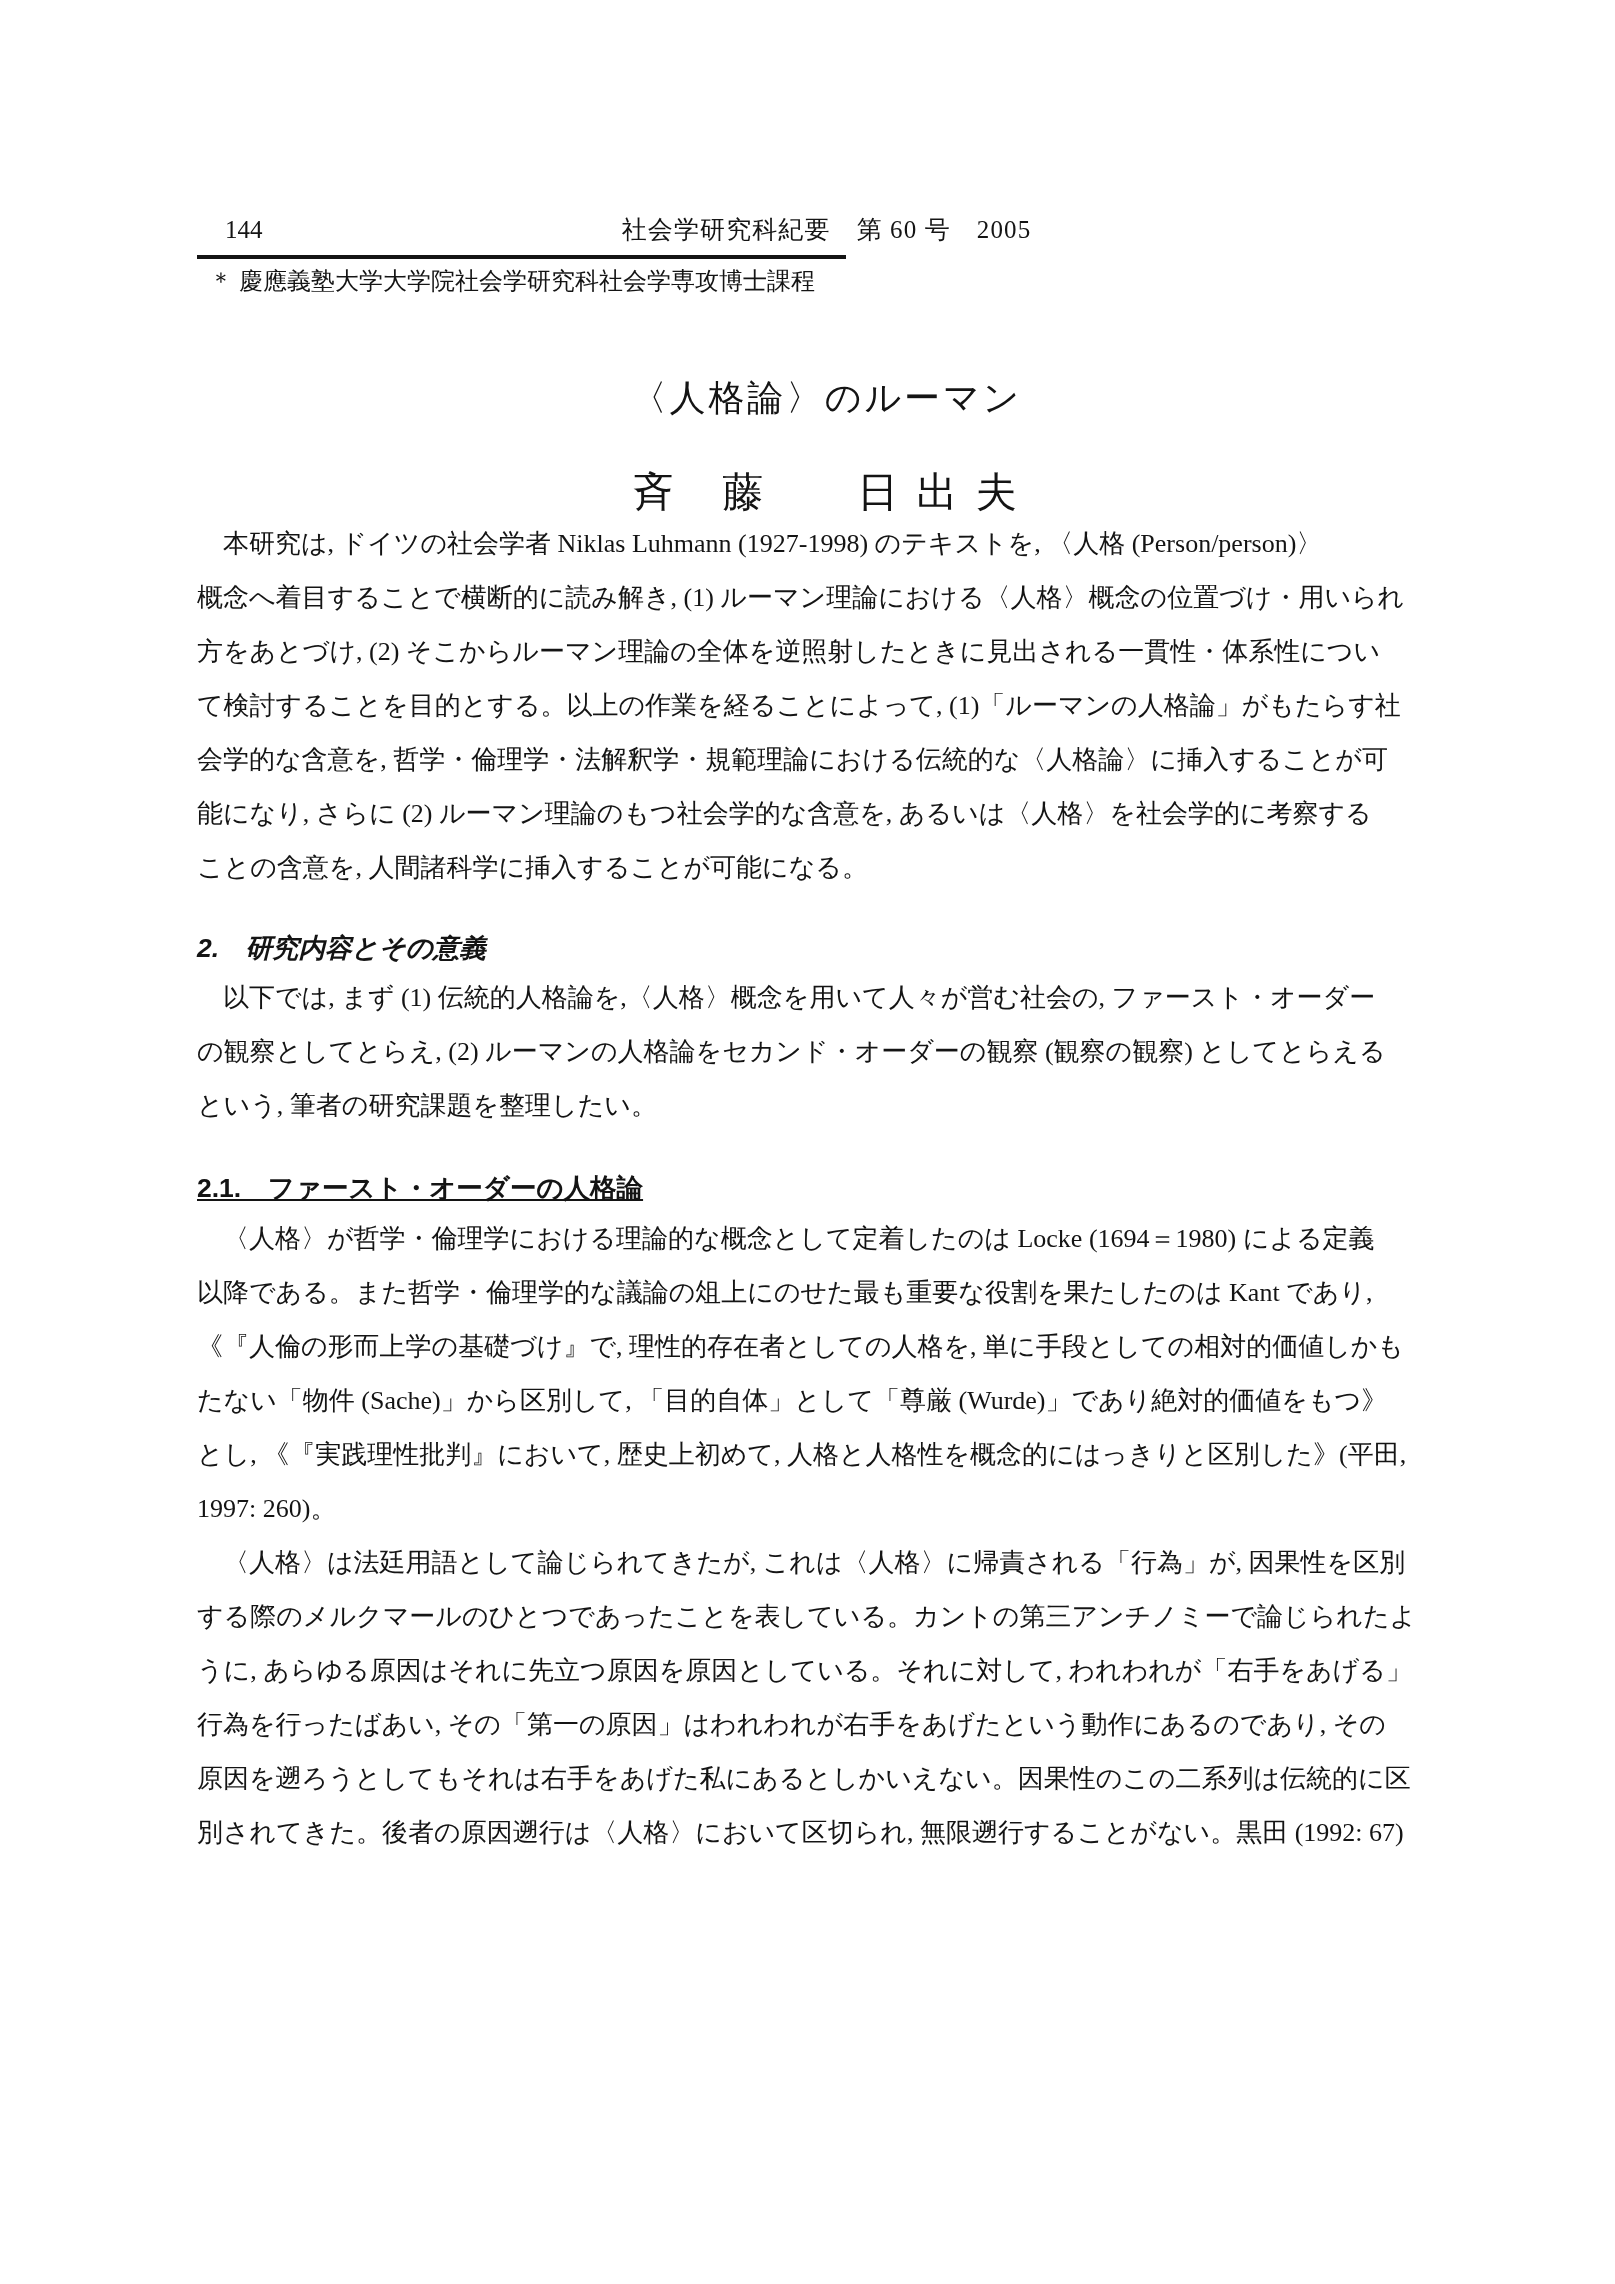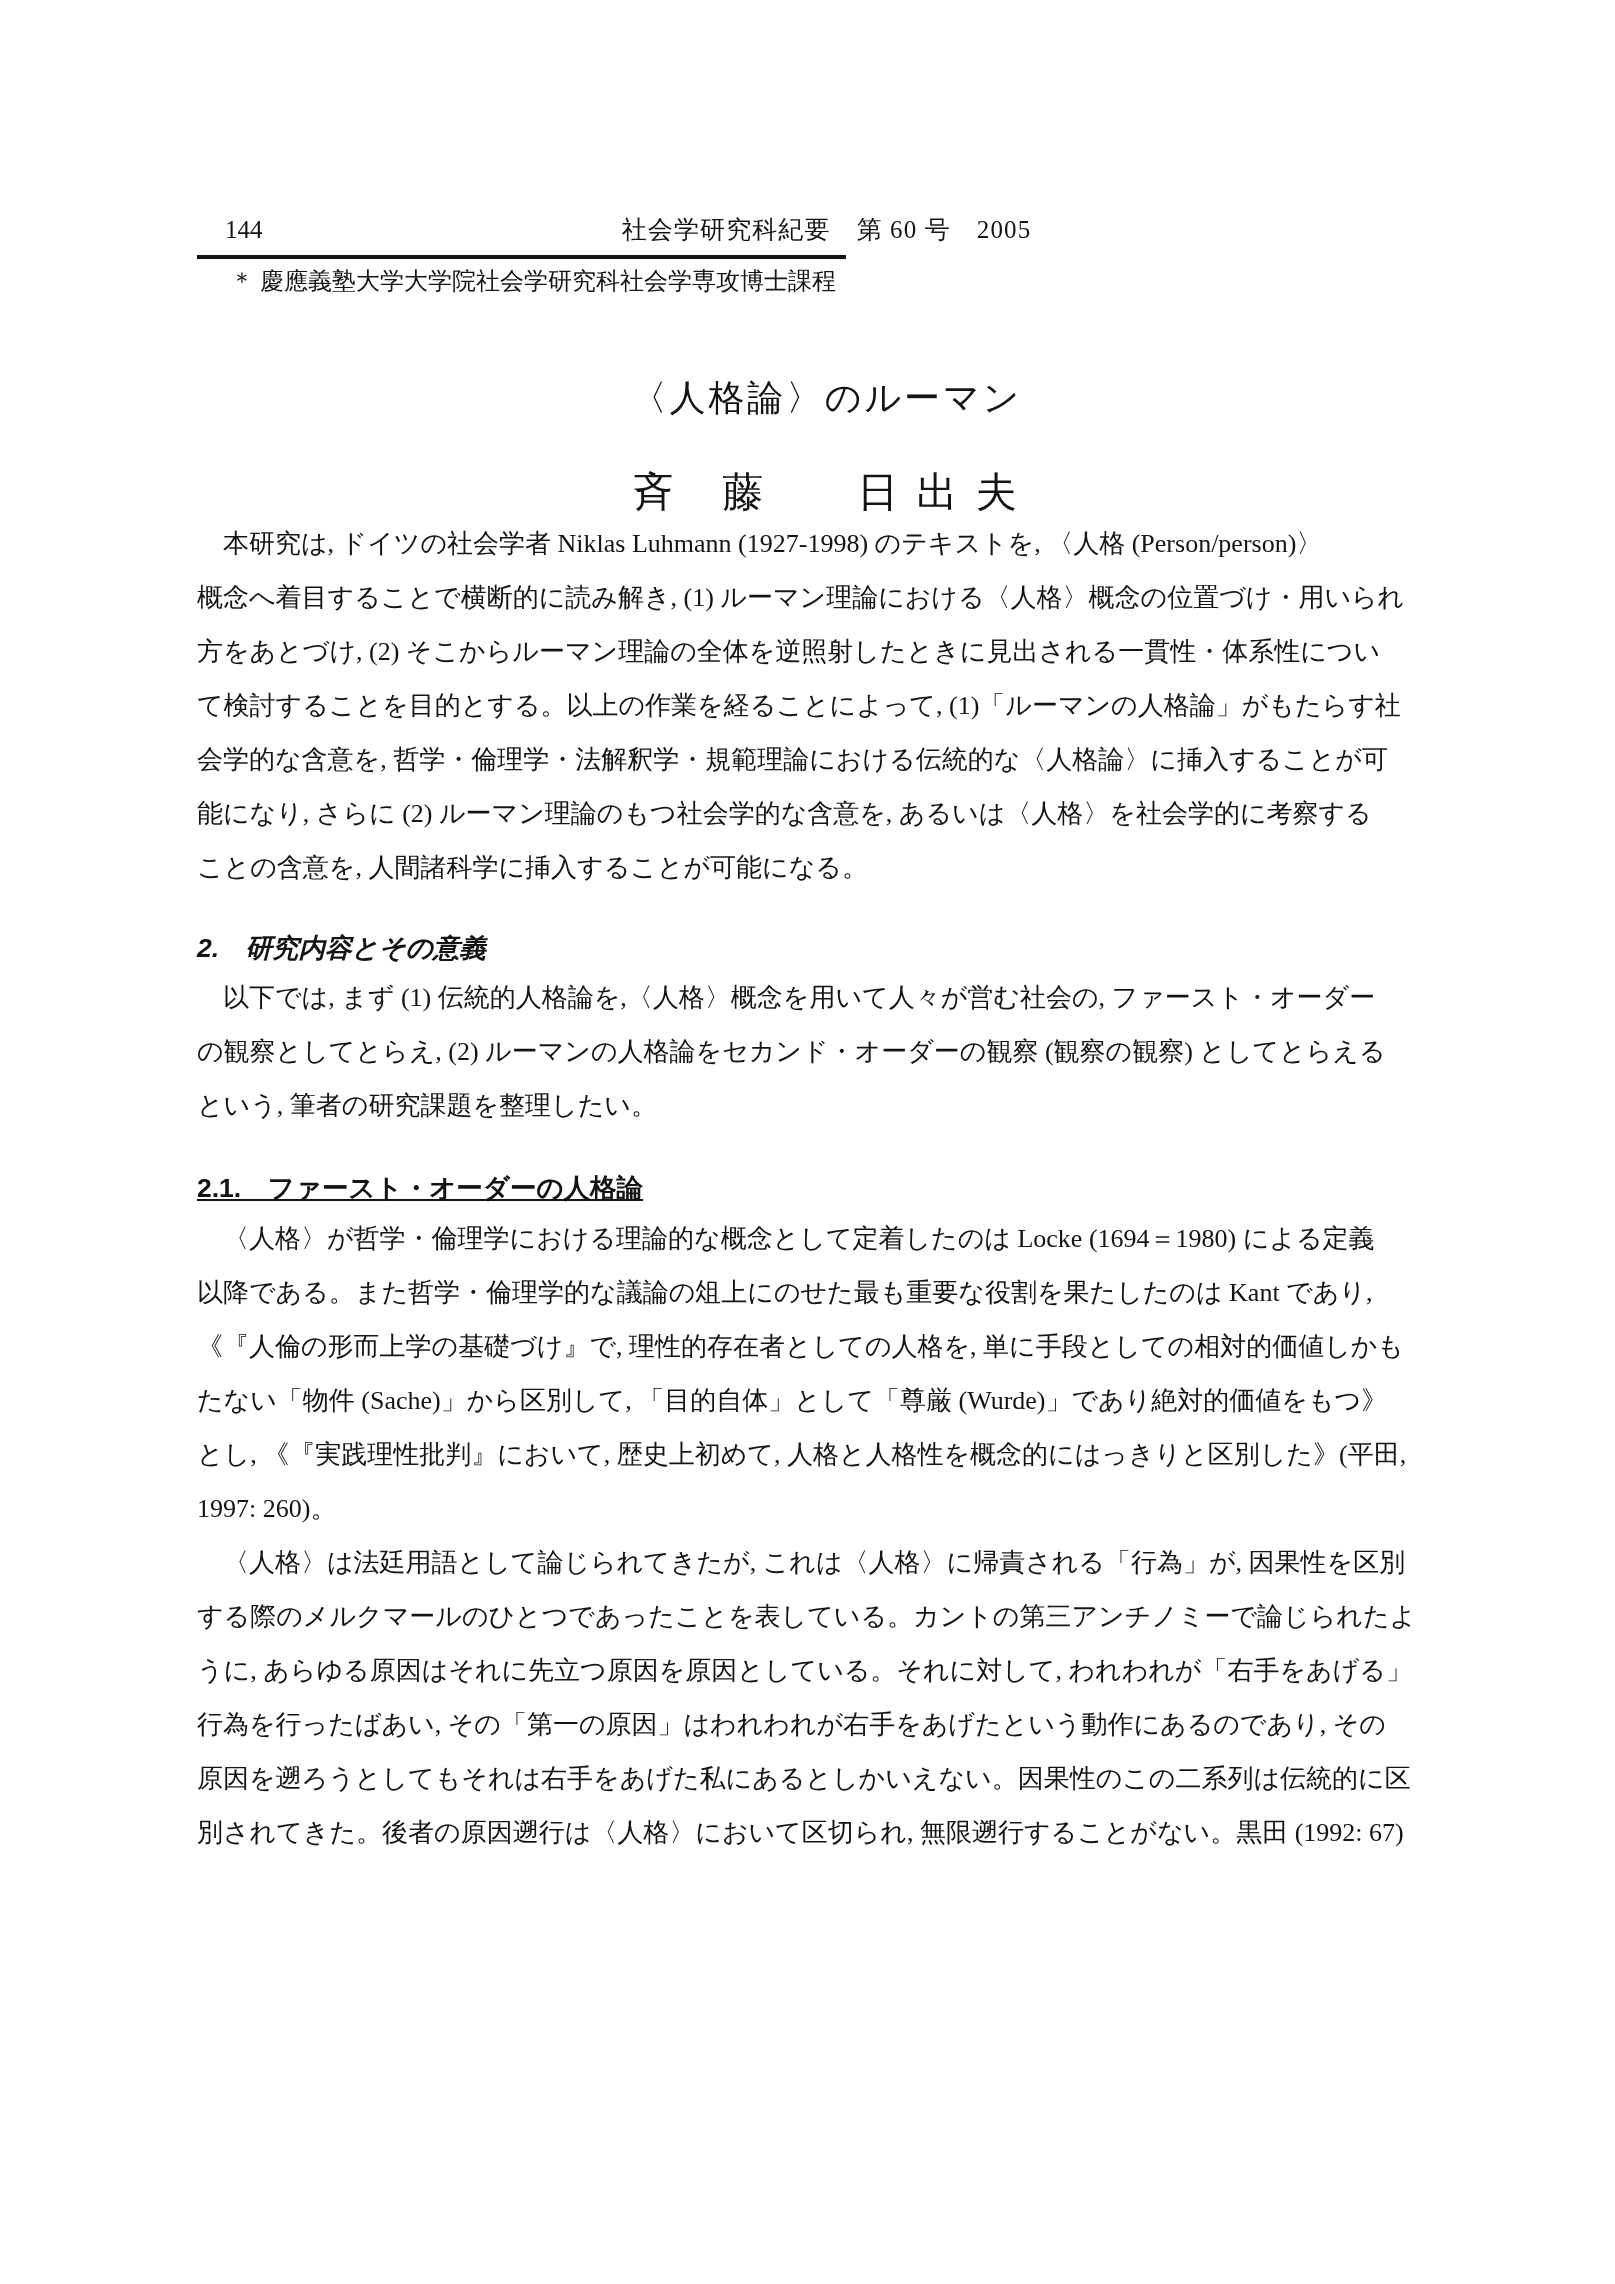--- a/index.html
+++ b/index.html
@@ -47,21 +47,21 @@
   }
   .footnote-rule {
     width: 649px;
     height: 4px;
     background: #141414;
     margin: 9px 0 6.8px 0;
   }
   .footnote {
     font-size: 24px;
     line-height: 31px;
-    margin-left: 33px;
+    margin-left: 12px;
   }
   .title {
     font-size: 36px;
     font-weight: normal;
     text-align: center;
     letter-spacing: 2.8px;
     margin: 79px 0 0 0;
     line-height: 45px;
   }
   .author {

